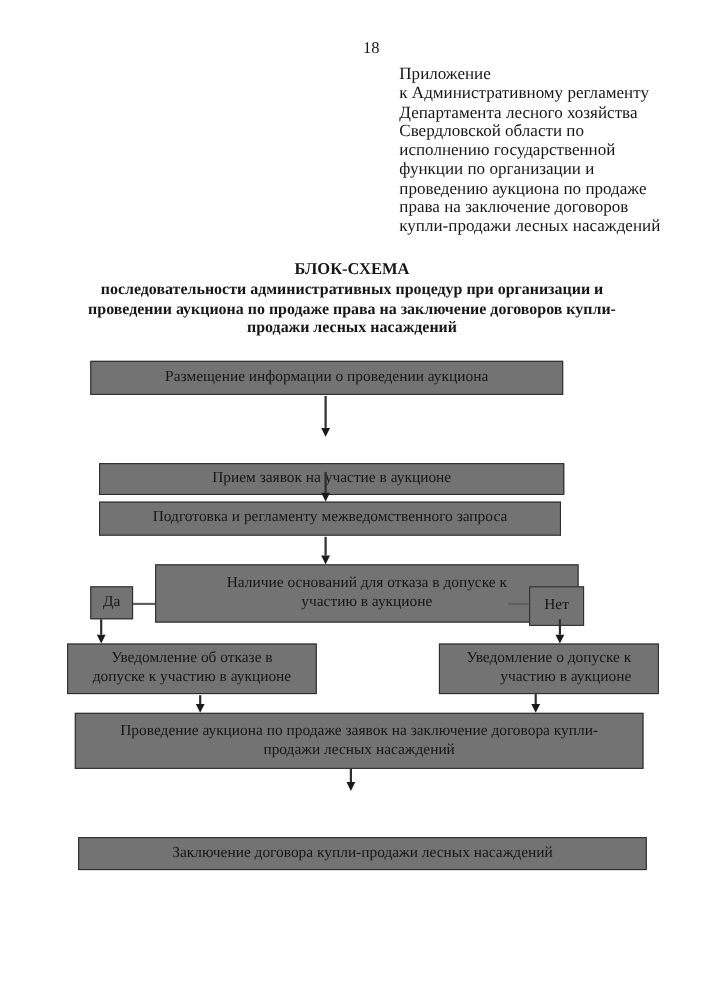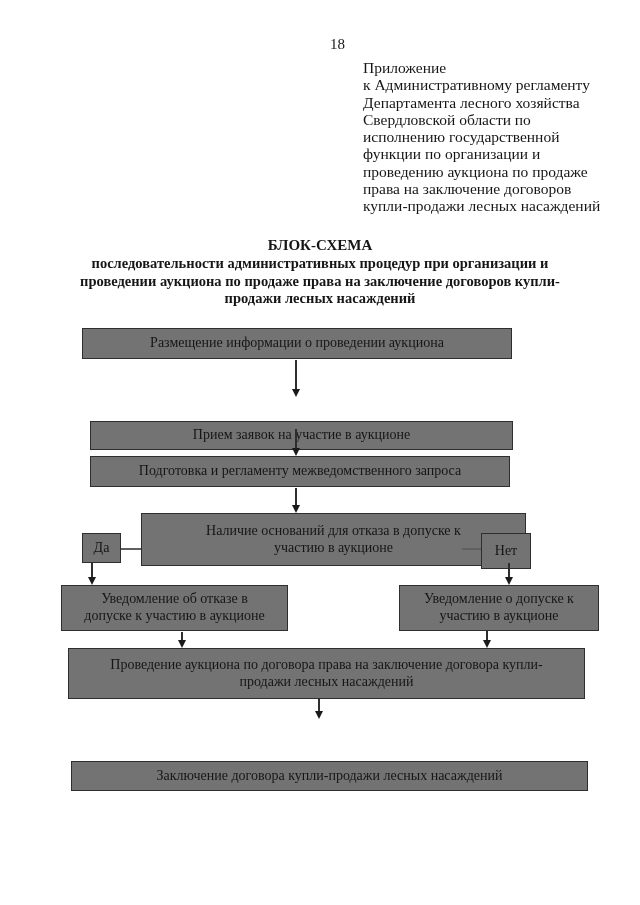--- a/index.html
+++ b/index.html
@@ -123,27 +123,27 @@
 
     <div class="hline" style="left:462px; top:548px; width:19px;"></div>
     <div class="fbox" style="left:481px; top:533px; width:50px; height:36px;">Нет</div>
 
     <div class="varrow" style="left:91px; top:563px; height:14px;"></div>
     <div class="varrow" style="left:508px; top:563px; height:14px;"></div>
 
     <div class="fbox" style="left:61px; top:585px; width:227px; height:46px;">Уведомление об отказе в
 допуске к участию в аукционе</div>
 
-    <div class="fbox" style="left:399px; top:585px; width:200px; height:46px;">Уведомление о допуске к
+    <div class="fbox" style="left:399px; top:585px; width:200px; height:46px;text-align:right;">Уведомление о допуске к
 участию в аукционе</div>
 
     <div class="varrow" style="left:181px; top:632px; height:8px;"></div>
     <div class="varrow" style="left:486px; top:631px; height:9px;"></div>
 
-    <div class="fbox" style="left:68px; top:648px; width:517px; height:51px;">Проведение аукциона по договора права на заключение договора купли-
+    <div class="fbox" style="left:68px; top:648px; width:517px; height:51px;">Проведение аукциона по продаже заявок на заключение договора купли-
 продажи лесных насаждений</div>
 
     <div class="varrow" style="left:318px; top:699px; height:12px;"></div>
 
     <div class="fbox" style="left:71px; top:761px; width:517px; height:30px;">Заключение договора купли-продажи лесных насаждений</div>
 
   </div>
 </div>
 
 </body></html>

